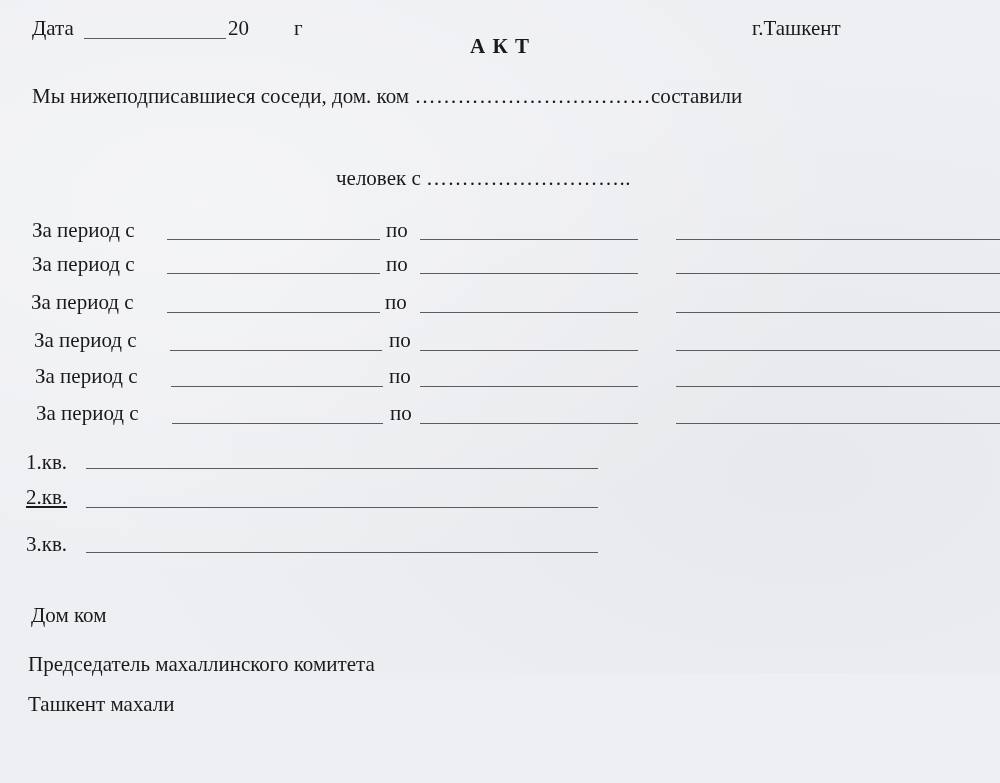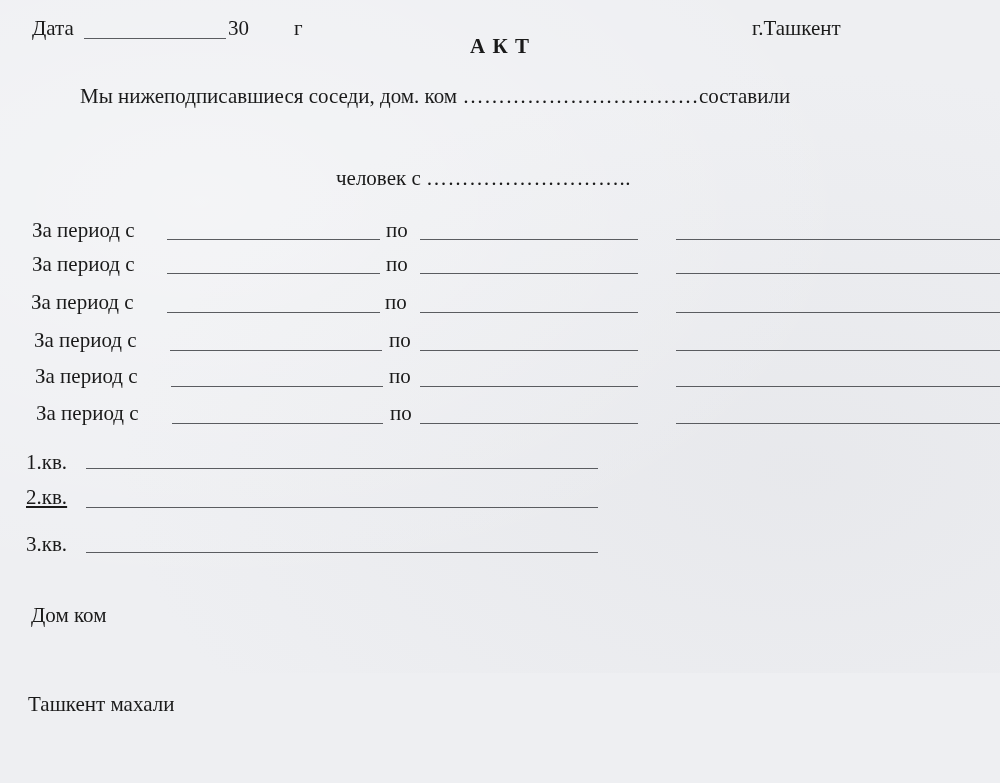--- a/index.html
+++ b/index.html
@@ -45,26 +45,26 @@
       letter-spacing: 0.5px;
     }
   </style>
 </head>
 <body>
 
 <div class="page">
 
   <span class="t" style="left:32px; top:16px;">Дата</span>
   <div class="field" style="left:84px; top:18px; width:142px;"></div>
-  <span class="t" style="left:228px; top:16px;">30</span>
+  <span class="t" style="left:228px; top:16px;">20</span>
   <span class="t" style="left:294px; top:16px;">г</span>
   <span class="t" style="left:470px; top:34px; letter-spacing:1px;font-weight:bold;">А К Т</span>
   <span class="t" style="left:752px; top:16px;">г.Ташкент</span>
 
-  <div class="t" style="left:32px; top:84px;margin-left:48px;">
+  <div class="t" style="left:32px; top:84px;">
     <span>Мы нижеподписавшиеся соседи, дом. ком</span>
     <span class="dots">……………………………</span><span>составили</span>
   </div>
   <div class="t" style="left:336px; top:166px;">
     <span>человек с</span>
     <span class="dots">………………………..</span>
   </div>
 
   <div>
 
@@ -110,15 +110,16 @@
     <div class="line" style="left:86px; top:468px; width:512px;"></div>
 
     <span class="t" style="left:26px; top:485px;text-decoration:underline;">2.кв.</span>
     <div class="line" style="left:86px; top:507px; width:512px;"></div>
 
     <span class="t" style="left:26px; top:532px;">3.кв.</span>
     <div class="line" style="left:86px; top:552px; width:512px;"></div>
   </div>
 
   <span class="t" style="left:31px; top:603px;">Дом ком</span>
+  <span class="t" style="left:28px; top:652px;">Председатель махаллинского комитета</span>
   <span class="t" style="left:28px; top:692px;">Ташкент махали</span>
 
 </div>
 
 </body></html>

